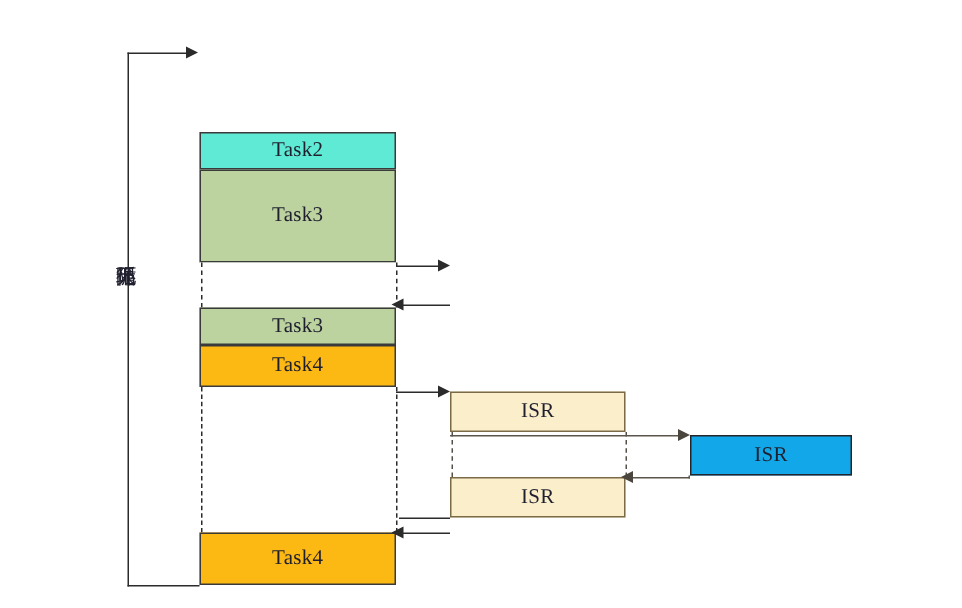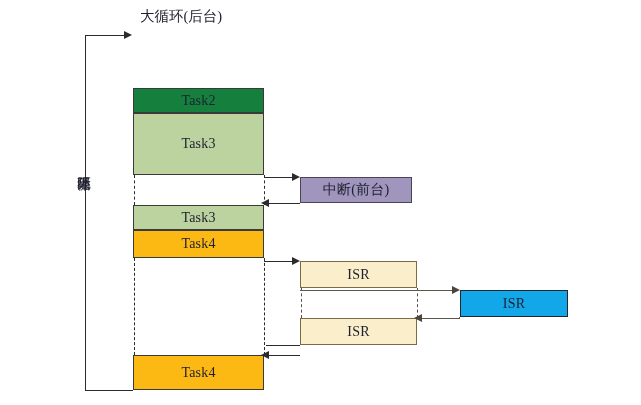--- a/index.html
+++ b/index.html
@@ -97,55 +97,53 @@
     color:#c9c9c9;
     white-space:nowrap;
     overflow:hidden;
   }
 </style>
 </head>
 <body>
 
 <div id="canvas">
 
-  <div class="label label-title" style="left:140px;top:9px;">大循环(后台)</div>
 
 
   <div class="ln-h" style="left:85px;top:35px;width:40px;"></div>
   <div class="arrow right" style="left:124px;top:31px;"></div>
 
   <div class="ln-v" style="left:85px;top:35px;height:356px;"></div>
 
   <div class="ln-h" style="left:85px;top:390px;width:48px;"></div>
 
   <div class="vlabel" style="left:77px;top:167px;">无限循环</div>
 
 
-  <div class="blk" style="left:133px;top:88px;width:131px;height:25px;background:#15803d;">Task2</div>
+  <div class="blk" style="left:133px;top:88px;width:131px;height:25px;background:#5eead4;">Task2</div>
 
   <div class="blk" style="left:133px;top:113px;width:131px;height:62px;background:#bcd3a0;">Task3</div>
 
   <div class="gap" style="left:133px;top:175px;width:131px;height:30px;"></div>
   <div class="dash-v" style="left:133.5px;top:175px;height:30px;"></div>
   <div class="dash-v" style="left:263.5px;top:175px;height:30px;"></div>
 
   <div class="blk" style="left:133px;top:205px;width:131px;height:25px;background:#bcd3a0;">Task3</div>
 
   <div class="blk" style="left:133px;top:230px;width:131px;height:28px;background:#fcb813;">Task4</div>
 
   <div class="gap" style="left:133px;top:258px;width:131px;height:97px;"></div>
   <div class="dash-v" style="left:133.5px;top:258px;height:97px;"></div>
   <div class="dash-v" style="left:263.5px;top:258px;height:97px;"></div>
 
   <div class="blk" style="left:133px;top:355px;width:131px;height:35px;background:#fcb813;">Task4</div>
 
   <div class="ln-h" style="left:264px;top:177px;width:30px;"></div>
   <div class="arrow right" style="left:292px;top:173px;"></div>
 
-  <div class="blk purple" style="left:300px;top:177px;width:112px;height:26px;background:#9f95bd;">中断(前台)</div>
 
   <div class="ln-h" style="left:266px;top:203px;width:34px;"></div>
   <div class="arrow left" style="left:261px;top:199px;"></div>
 
   <div class="ln-h" style="left:264px;top:261px;width:30px;"></div>
   <div class="arrow right" style="left:292px;top:257px;"></div>
 
   <div class="blk cream" style="left:300px;top:261px;width:117px;height:27px;background:#fbeecb;">ISR</div>
 
   <div class="blk cream" style="left:300px;top:318px;width:117px;height:27px;background:#fbeecb;">ISR</div>

